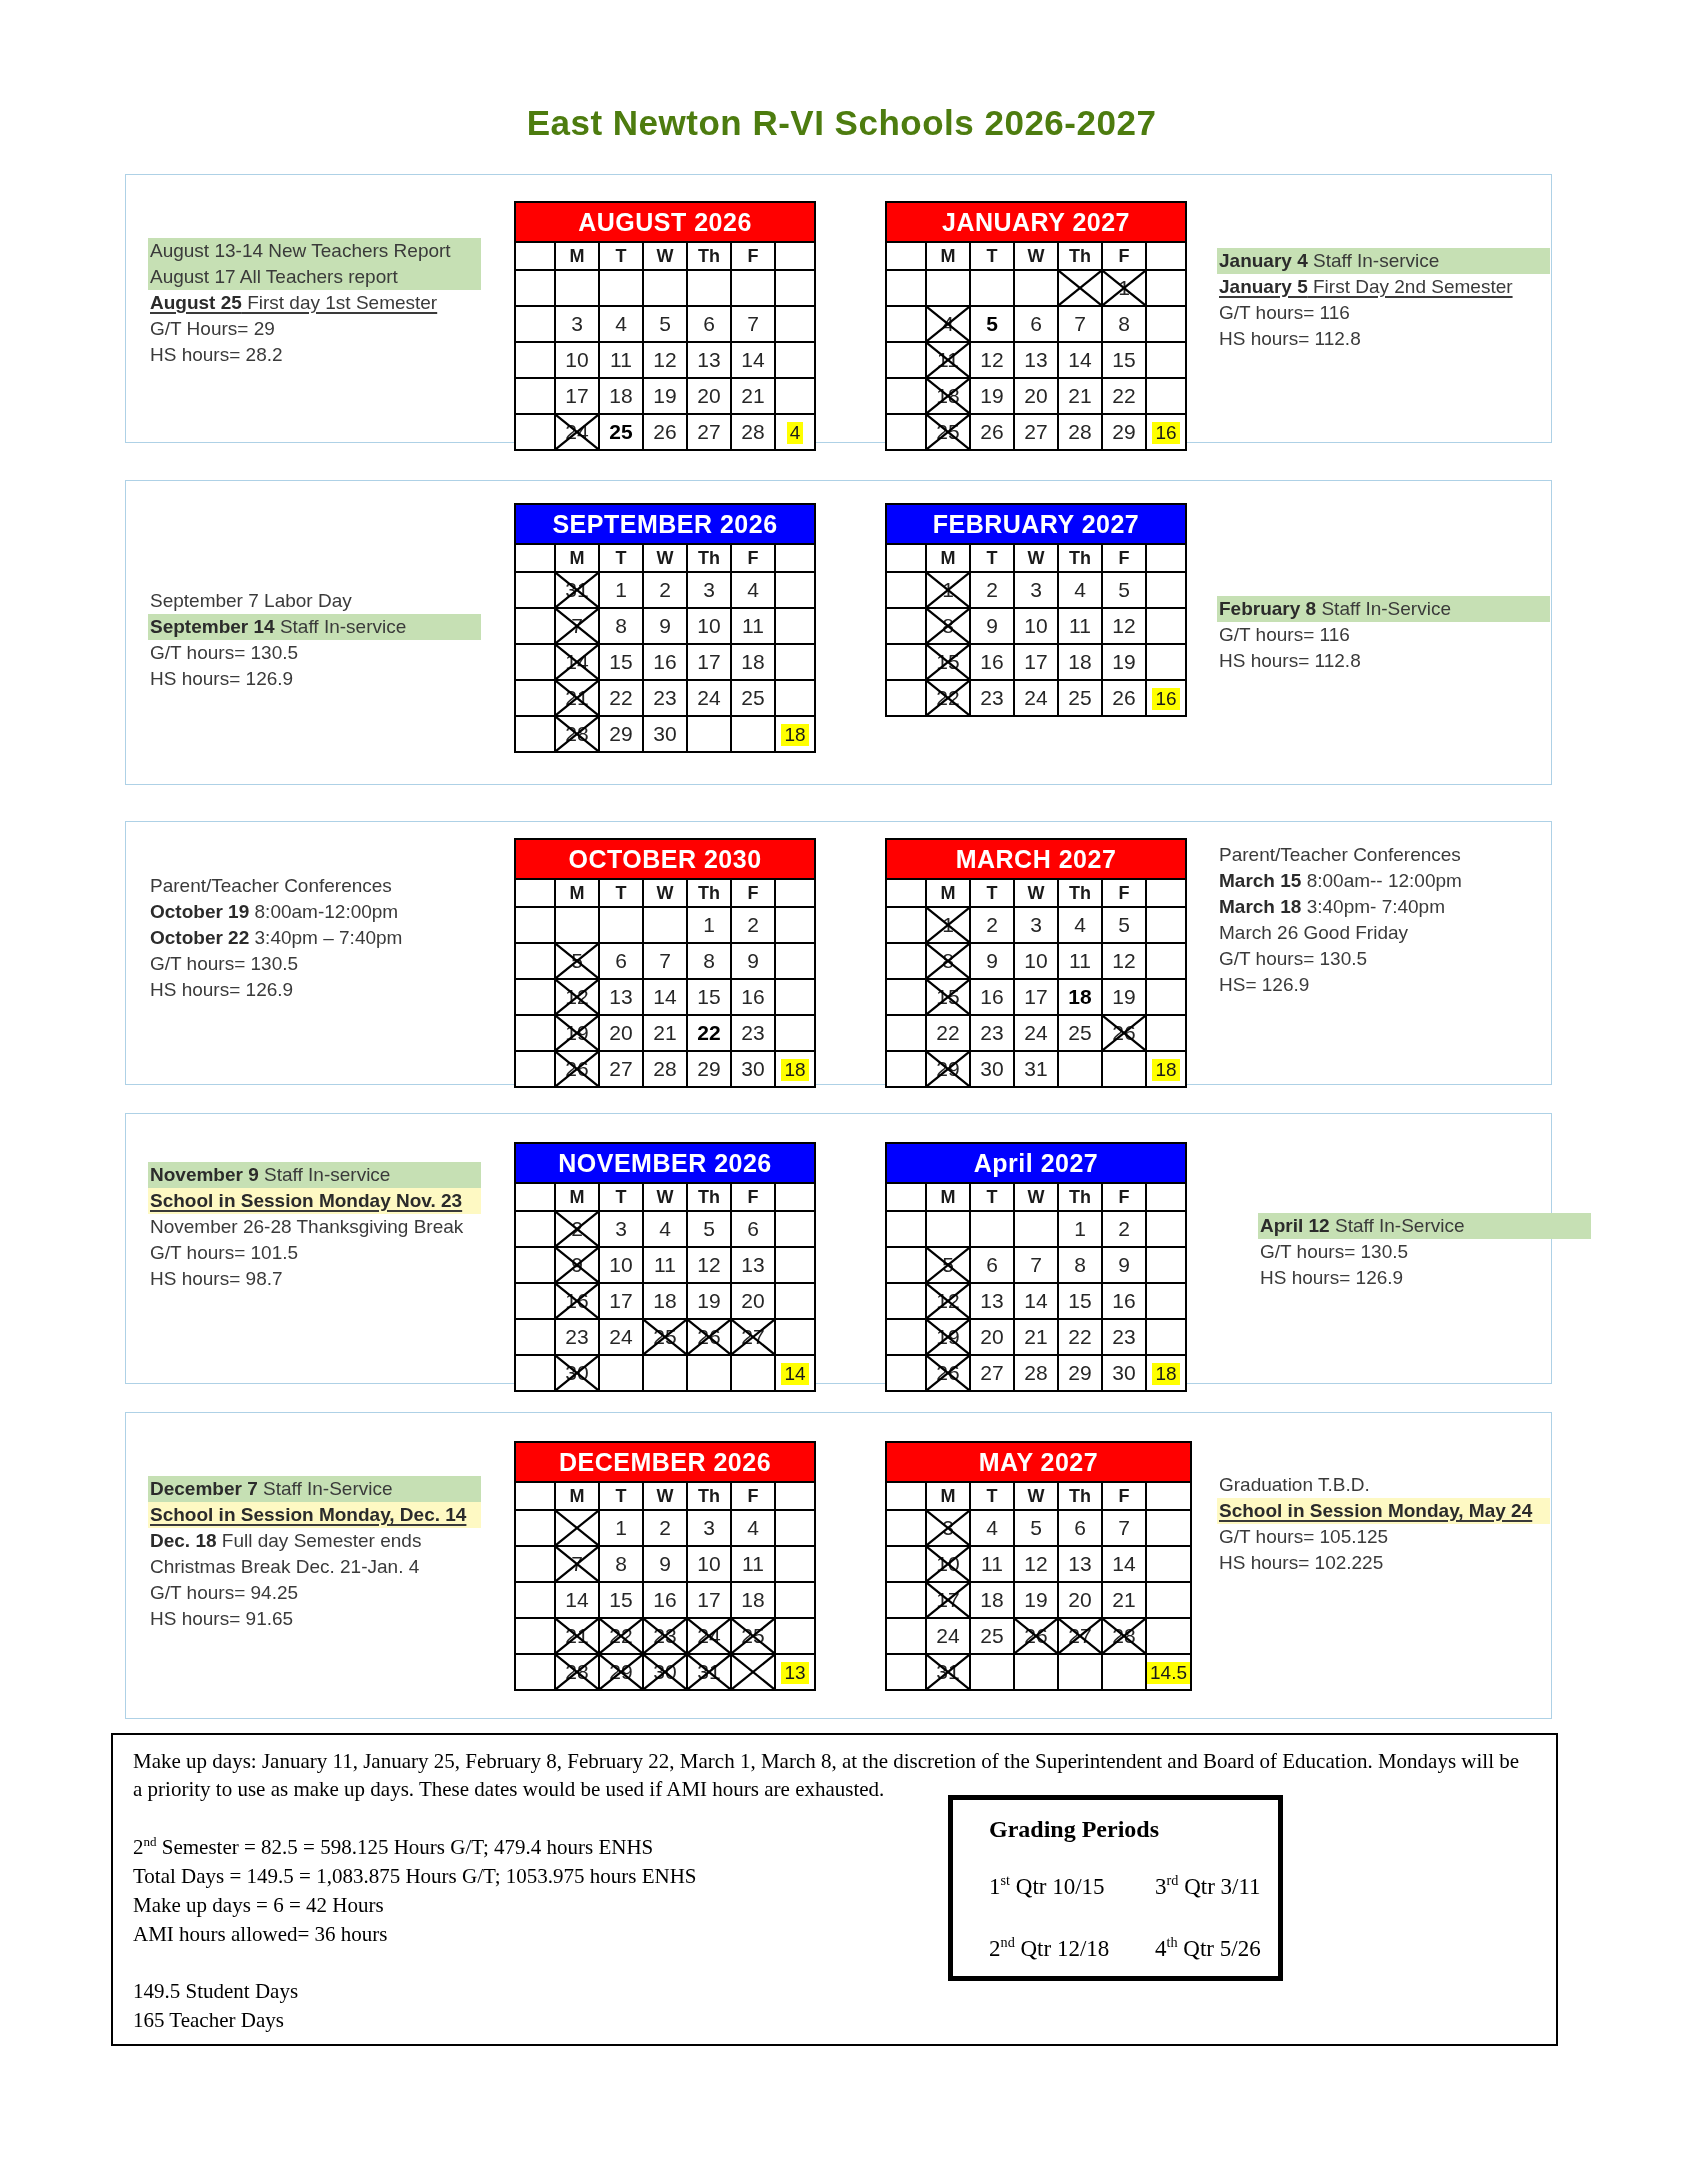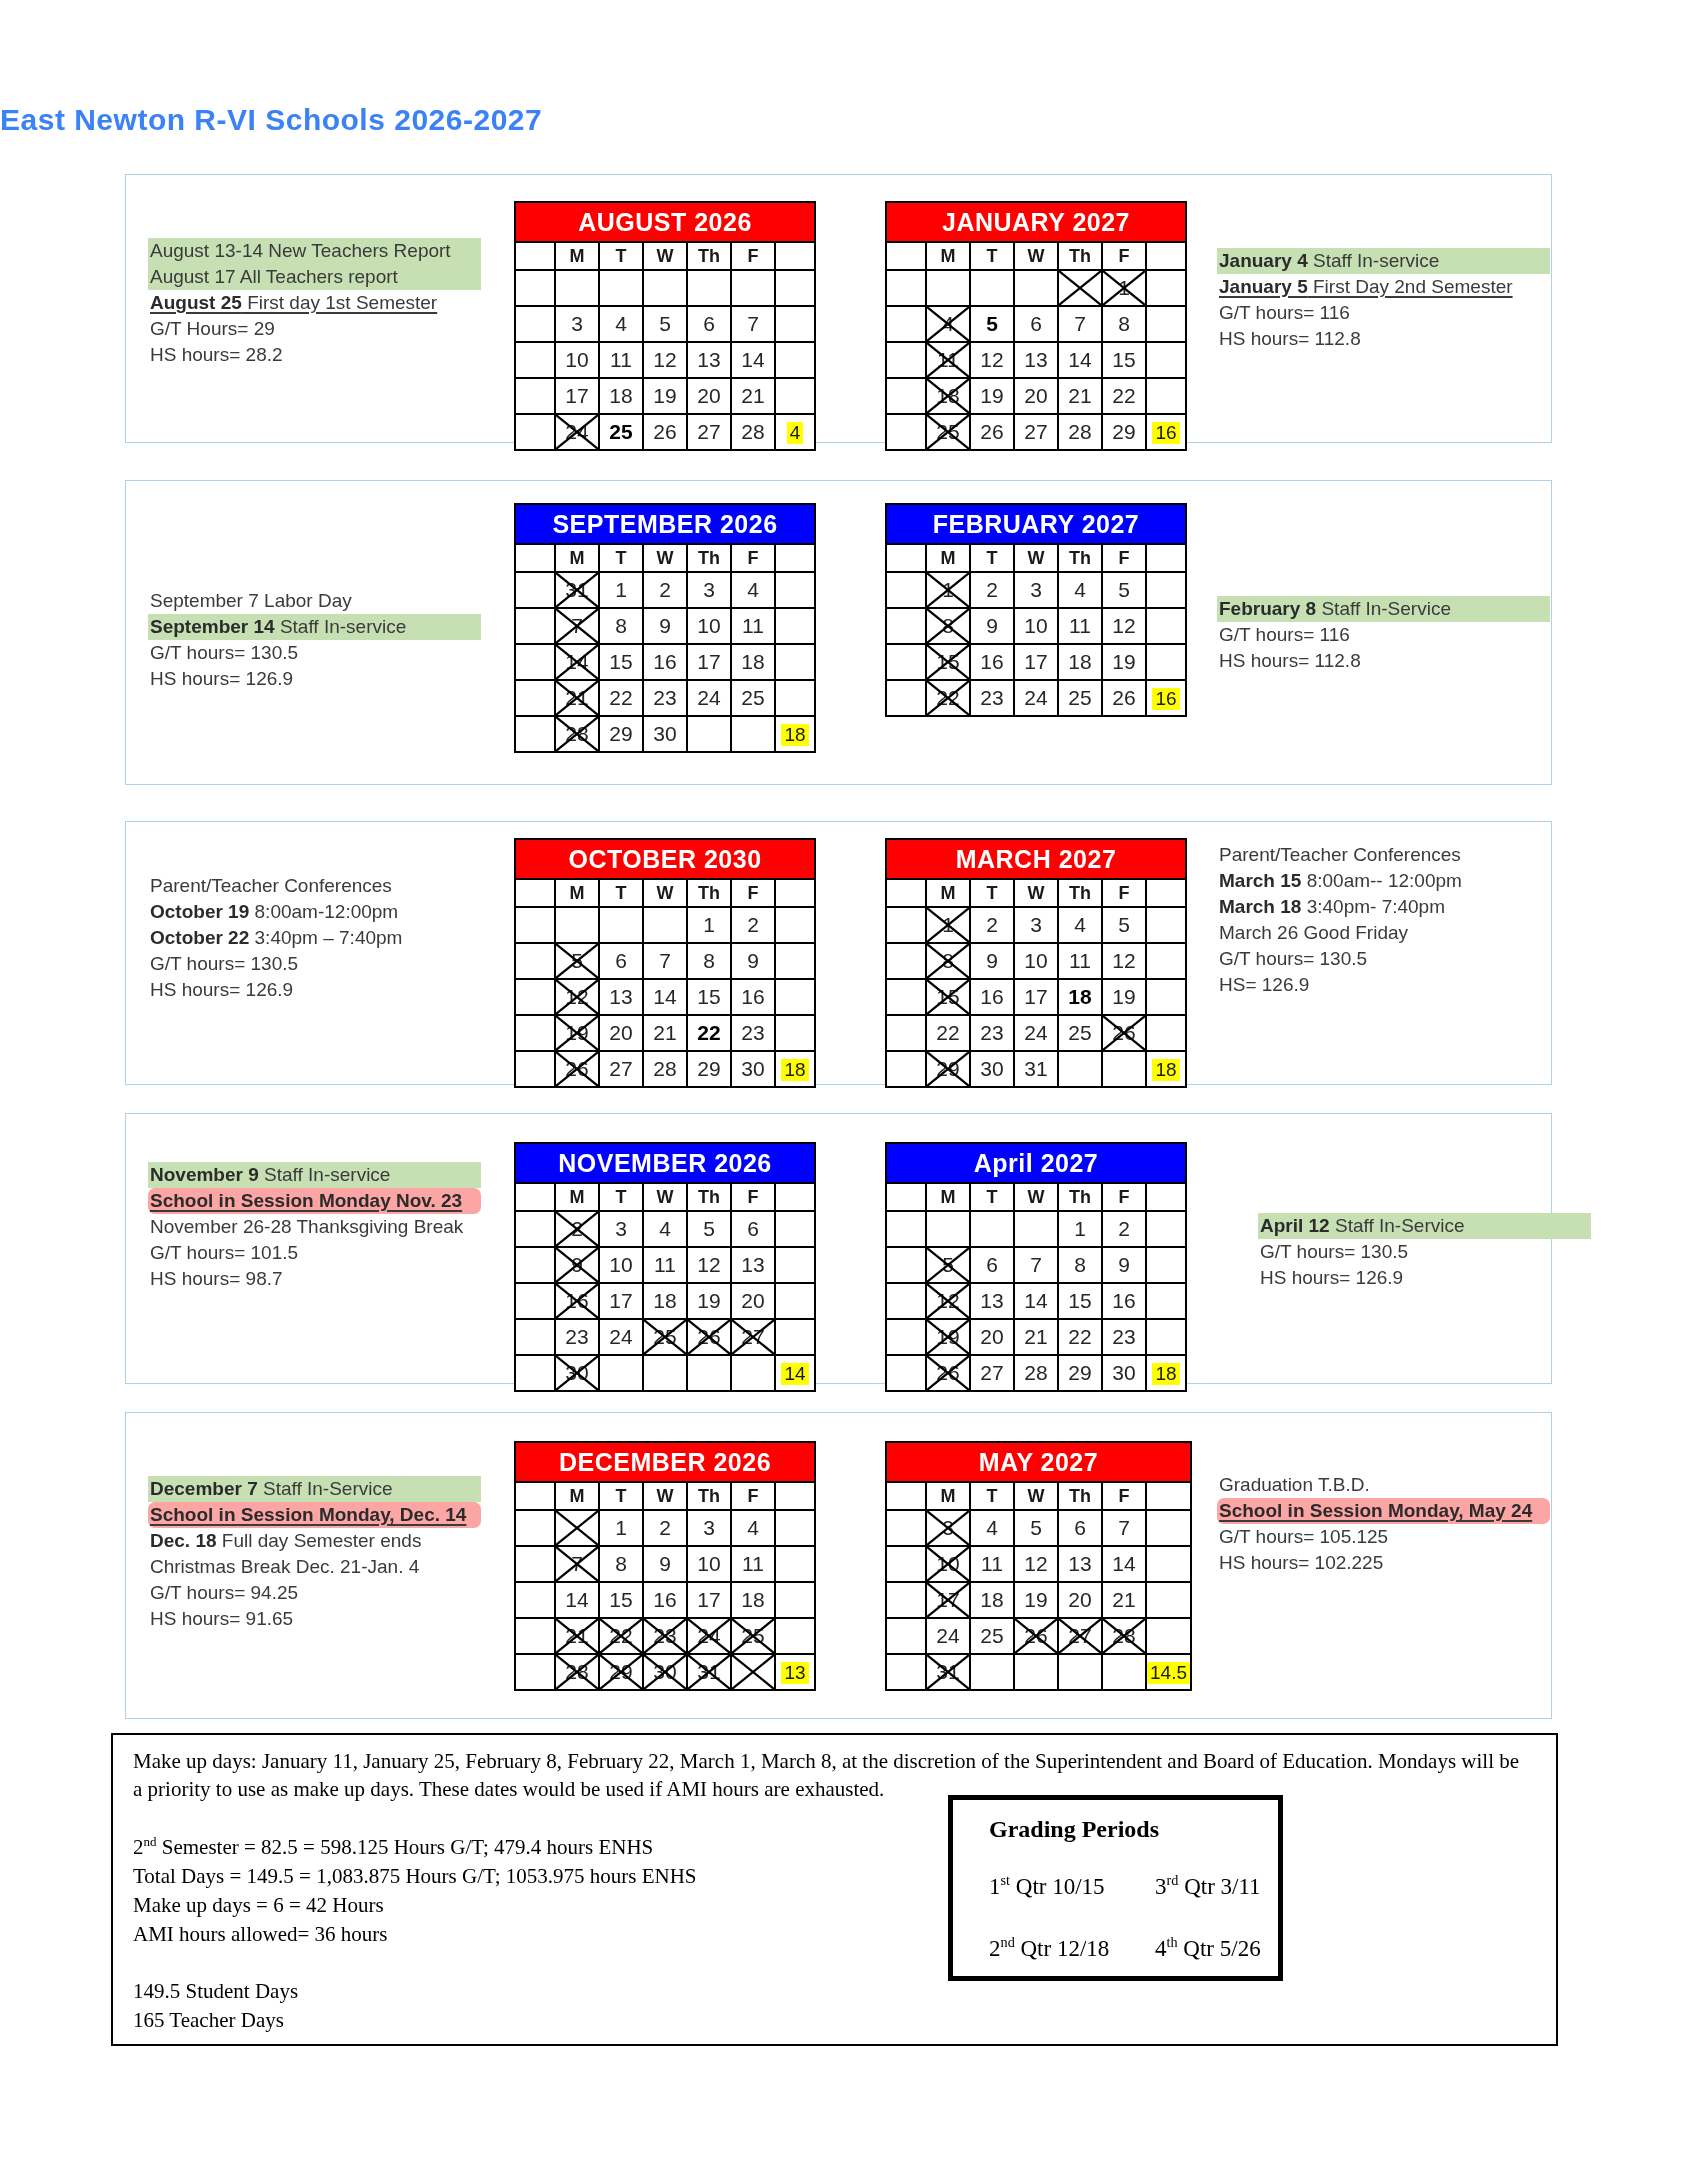--- a/index.html
+++ b/index.html
@@ -1,30 +1,30 @@
 <!DOCTYPE html>
 <html><head>
 <meta charset="utf-8">
 <style>
   html,body{margin:0;padding:0;background:#fff;}
   .page{position:relative;width:1683px;height:2178px;background:#fff;overflow:hidden;
         font-family:"Liberation Sans",sans-serif;}
-  .title{position:absolute;top:103px;left:0;width:100%;
-         font-size:30px;font-weight:bold;color:#3b82f6;letter-spacing:0.5px;}
+  .title{position:absolute;top:103px;left:0;width:100%;text-align:center;
+         font-size:35px;font-weight:bold;color:#4d7c0f;letter-spacing:0.5px;}
   .block{position:absolute;left:125px;width:1427px;border:1px solid #aed1e6;box-sizing:border-box;}
   #b0{top:174px;height:269px;} #b1{top:480px;height:305px;} #b2{top:821px;height:264px;}
   #b3{top:1113px;height:271px;} #b4{top:1412px;height:307px;}
   .notesL{position:absolute;left:22px;width:333px;}
   .notesR{position:absolute;left:1091px;width:333px;}
   .cal1{position:absolute;left:388px;}
   .cal2{position:absolute;left:759px;}
   .note-line{font-size:19px;line-height:26px;color:#3a3a3a;padding:0 2px;}
   .note-line .npre{font-weight:bold;color:#2b2b2b;}
   .hl-green{background:#C6E0B4;}
-  .hl-orange{background:#fca5a5;border-radius:7px;}
+  .hl-orange{background:#fef9c3;}
   .u{text-decoration:underline;text-decoration-thickness:1.5px;text-underline-offset:3px;}
   .u .npre{font-weight:bold;}
   table.cal{border-collapse:collapse;table-layout:fixed;border:2px solid #000;background:#fff;}
   table.cal td{border:2px solid #000;text-align:center;vertical-align:middle;
                position:relative;padding:0;box-sizing:border-box;overflow:hidden;}
   .month{height:40px;color:#fff;font-weight:bold;font-size:25px;letter-spacing:0.5px;}
   .mred{background:#FF0000;} .mblue{background:#0000FF;}
   tr.dh td{height:28px;font-weight:bold;font-size:18px;color:#1a1a1a;background:#fff;}
   td.dc{height:36px;font-size:21px;color:#262626;background:#fff;}
   td.bold span{font-weight:bold;color:#000;}

